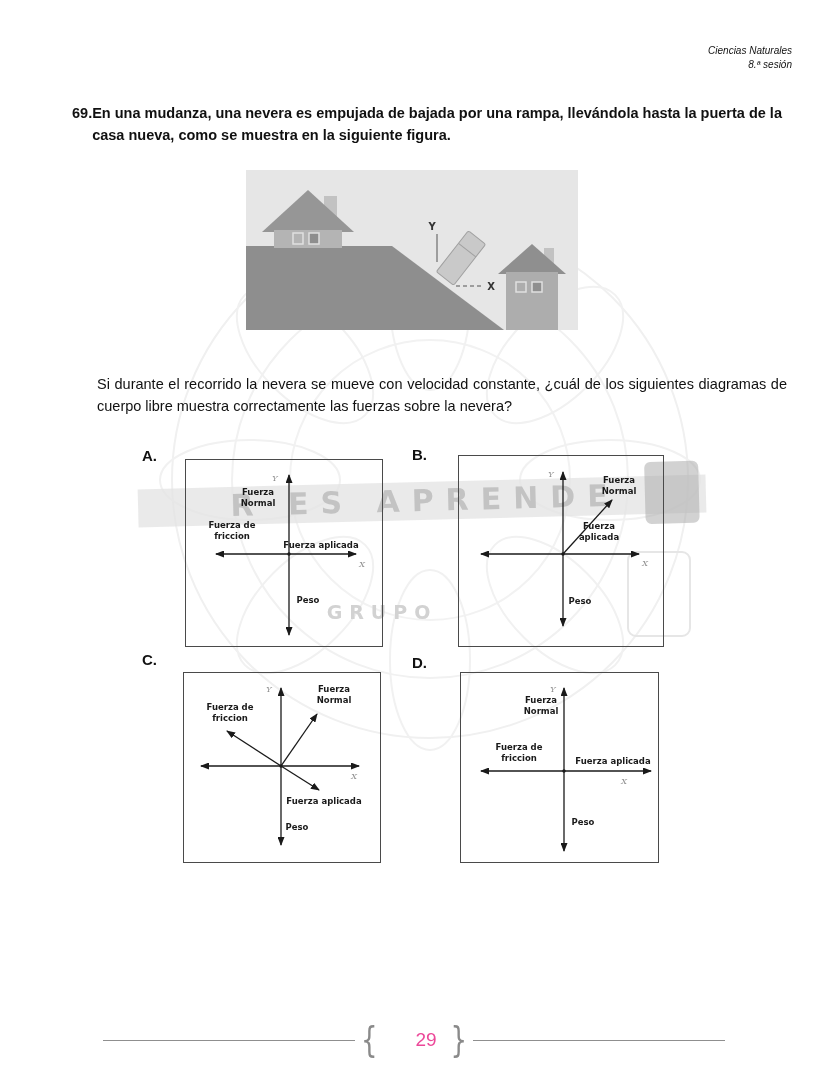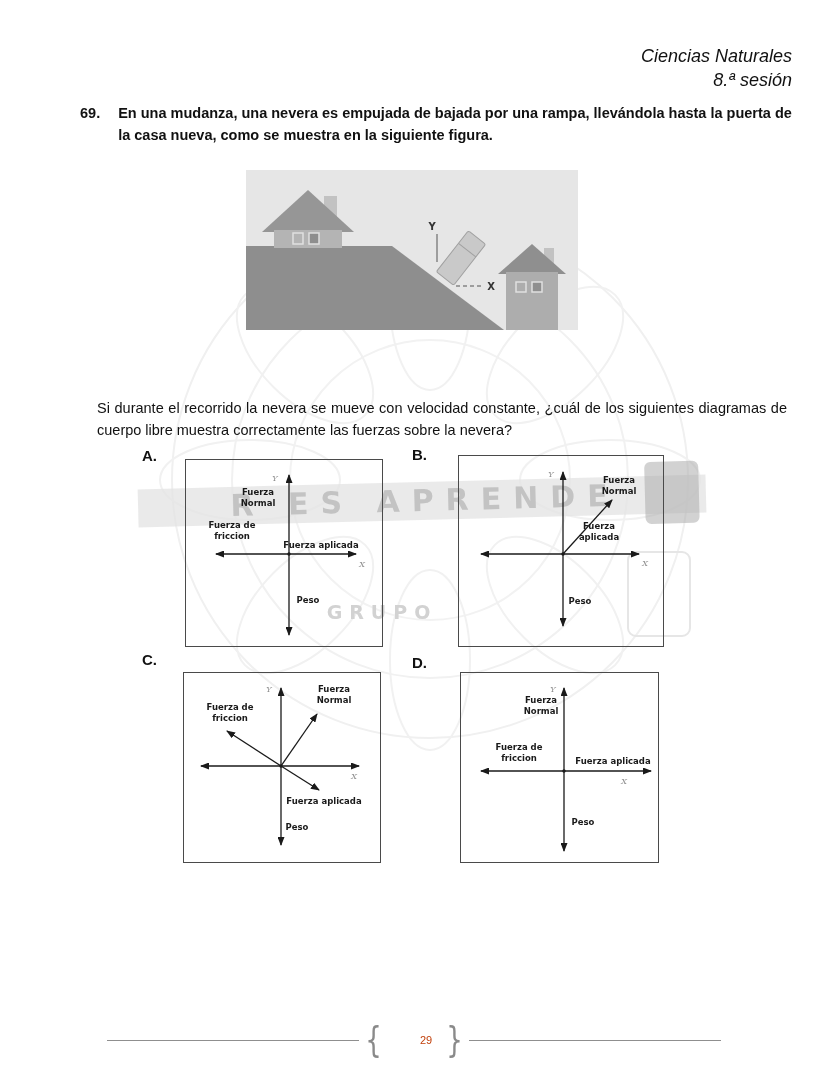--- a/index.html
+++ b/index.html
@@ -3,52 +3,52 @@
 <meta charset="utf-8">
 <style>
   html,body{margin:0;padding:0;background:#ffffff;}
   .page{
     position:relative;width:828px;height:1071px;background:#fff;overflow:hidden;
     font-family:"Liberation Sans",sans-serif;color:#111;
   }
   .watermark{position:absolute;left:0;top:0;width:828px;height:1071px;}
   .header{
     position:absolute;top:44px;right:36px;text-align:right;
-    font-style:italic;font-size:18px;line-height:1.35;color:#111;
+    font-style:italic;font-size:10px;line-height:1.35;color:#111;
   }
   .question{
     position:absolute;top:103px;left:72px;width:716px;
-    font-size:14.5px;line-height:1.5;display:flex;gap:18px;margin-left:8px;
+    font-size:14.5px;line-height:1.5;display:flex;gap:0;
   }
   .qnum{font-weight:bold;white-space:nowrap;}
   .qtext{flex:1;font-weight:bold;}
   .figure{position:absolute;top:170px;left:246px;width:332px;height:160px;}
   .figure svg{display:block;width:100%;height:100%;}
   .prompt{
     position:absolute;top:374px;left:97px;width:690px;
-    font-size:14.5px;line-height:1.5;text-align:justify;margin-top:24px;
+    font-size:14.5px;line-height:1.5;text-align:justify;
   }
   .opt-label{position:absolute;font-weight:bold;font-size:15px;color:#111;}
   .diagram-box{position:absolute;border:1.2px solid #4a4a4a;background:transparent;}
   .diagram-box svg{display:block;width:100%;height:100%;}
   .dlabel{font-size:8.5px;font-weight:bold;fill:#1a1a1a;text-anchor:middle;
           font-family:"DejaVu Sans",sans-serif;}
   .daxis{font-size:8px;font-style:italic;fill:#8a8a8a;text-anchor:middle;
          font-family:"DejaVu Serif","Liberation Serif",serif;}
   .dline{stroke:#1a1a1a;stroke-width:1.3;fill:none;}
   .footer{
     position:absolute;top:1020px;left:0;width:828px;height:40px;
     display:flex;align-items:center;justify-content:center;
   }
   .f-rule{width:252px;border-top:1.5px solid #8f8f8f;height:0;}
   .f-bracket{
     font-family:"DejaVu Sans",sans-serif;font-size:26px;color:#8a8a8a;
     transform:scale(1,1.35);margin:0 6px;line-height:1;font-weight:400;
   }
-  .f-page{font-size:11px;color:#c2410c;padding:0 8px;margin-left:24px;}
+  .f-page{font-size:19px;color:#ec4899;padding:0 8px;margin-left:24px;}
   .wm-band-text{font-family:"DejaVu Sans",sans-serif;font-weight:bold;
     font-size:30px;letter-spacing:12px;fill:#c3c3c3;text-anchor:middle;}
   .wm-grupo{font-family:"DejaVu Sans",sans-serif;font-weight:bold;
     font-size:19px;letter-spacing:7px;fill:#d2d2d2;text-anchor:middle;}
   .fig-axis{font-family:"DejaVu Sans",sans-serif;font-weight:bold;
     font-size:10px;fill:#333;text-anchor:middle;}
 </style>
 </head>
 <body>
 

